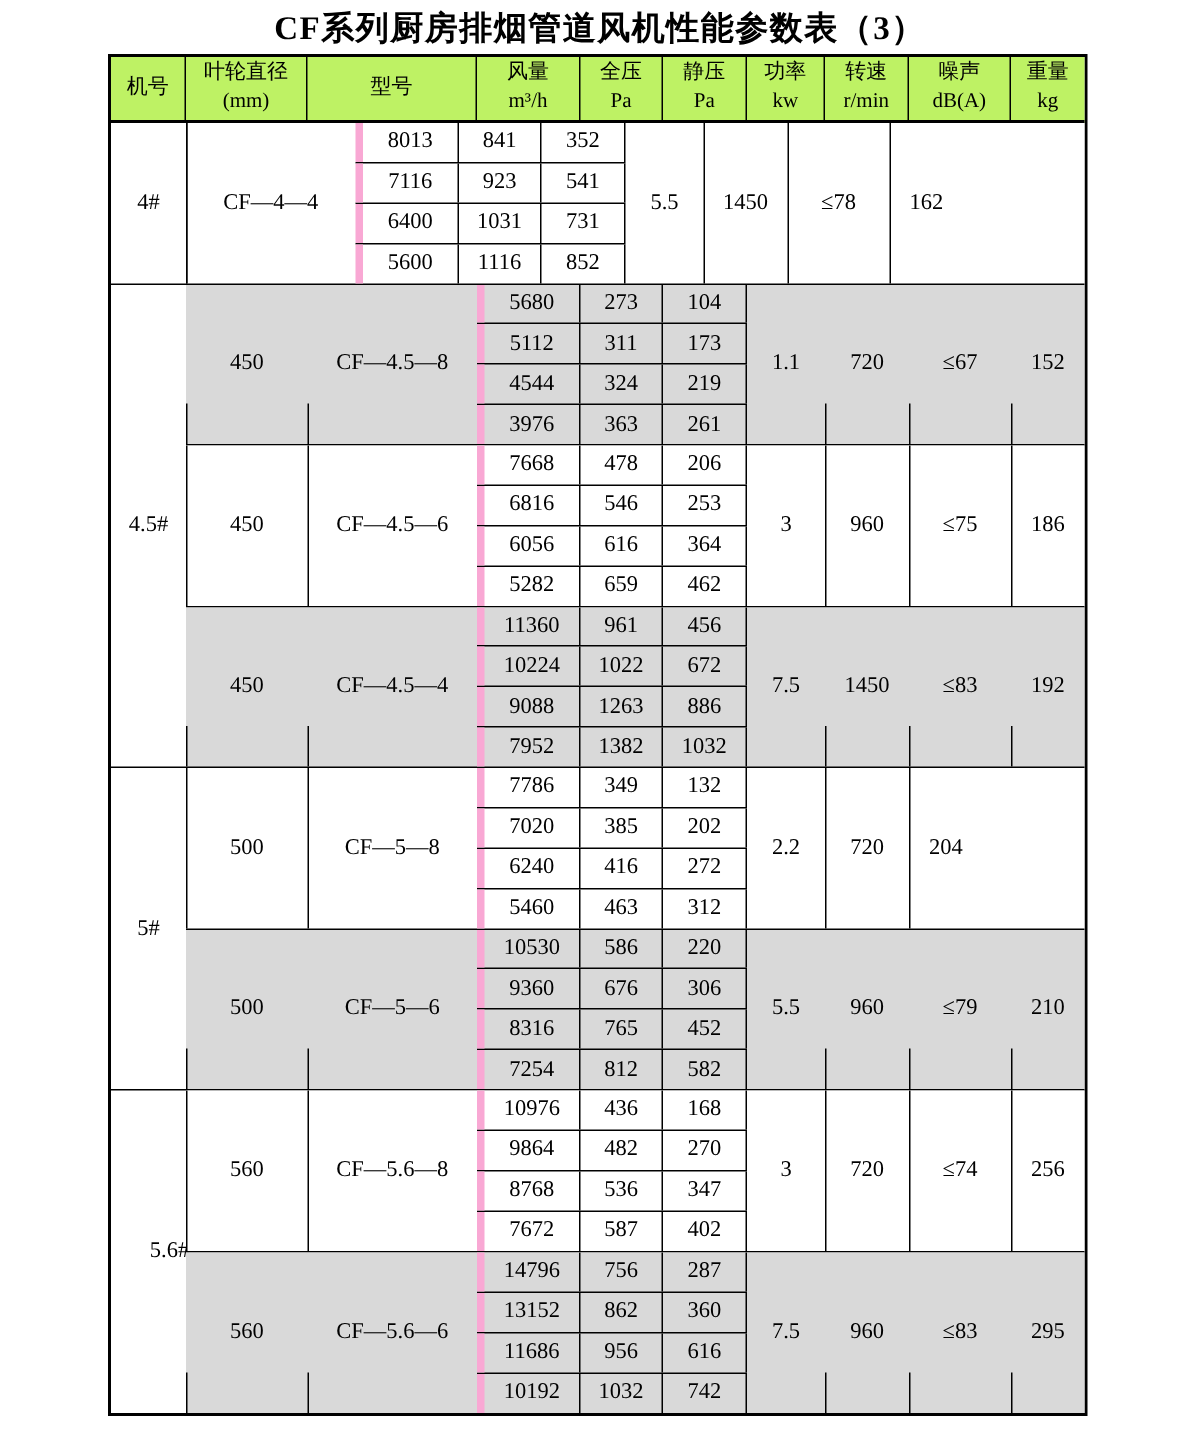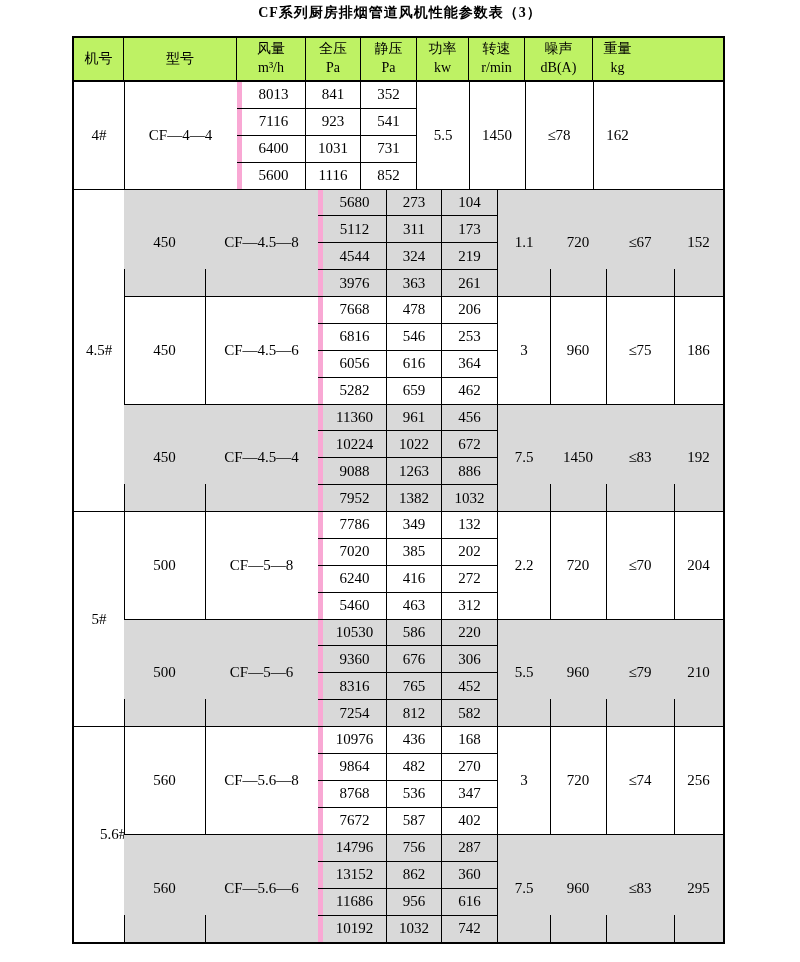--- a/index.html
+++ b/index.html
@@ -3,21 +3,21 @@
 <meta charset="utf-8">
 <style>
   html,body{margin:0;padding:0;background:#ffffff;}
   .page{
     position:relative;width:800px;height:962px;background:#ffffff;
     font-family:"Liberation Serif","DejaVu Serif",serif;color:#000;
     overflow:hidden;
   }
   .title{
     position:absolute;top:4px;left:0;width:100%;text-align:center;
-    font-size:14px;font-weight:bold;letter-spacing:1px;
+    font-size:22px;font-weight:bold;letter-spacing:1px;
   }
   .ftable{
     position:absolute;left:72px;top:36px;width:653px;height:908px;
     border:2px solid #000;box-sizing:border-box;background:#fff;
   }
   
   .hrow{display:flex;height:44px;background:#bef264;border-bottom:2px solid #000;box-sizing:border-box;}
   .hcell{
     box-sizing:border-box;border-right:1px solid #000;
     display:flex;flex-direction:column;align-items:center;justify-content:center;
@@ -66,20 +66,24 @@
 
 <div class="page">
   <div class="title">CF系列厨房排烟管道风机性能参数表（3）</div>
 
   <div class="ftable">
     <div class="hrow">
       <div class="hcell w1">
         <span>机号</span>
           <span></span>
       </div>
+      <div class="hcell w2">
+        <span>叶轮直径</span>
+          <span>(mm)</span>
+      </div>
       <div class="hcell w3">
         <span>型号</span>
           <span></span>
       </div>
       <div class="hcell w4">
         <span>风量</span>
           <span>m³/h</span>
       </div>
       <div class="hcell w5">
         <span>全压</span>
@@ -258,21 +262,20 @@
         <div class="mcell m3">272</div>
       </div>
       <div class="mrow">
         <div class="mcell m1">5460</div>
         <div class="mcell m2">463</div>
         <div class="mcell m3">312</div>
       </div>
     </div>
     <div class="cell w7">2.2</div>
     <div class="cell w8 vdiv">720</div>
-    <div class="cell w9 vdiv">≤70</div>
     <div class="cell w10 vdiv">204</div>
   </div>
 
   <div class="block gray">
     <div class="cell w2">500</div>
     <div class="cell w3 vdiv">CF—5—6</div>
     <div class="mini">
       <div class="mrow">
         <div class="mcell m1">10530</div>
         <div class="mcell m2">586</div>

